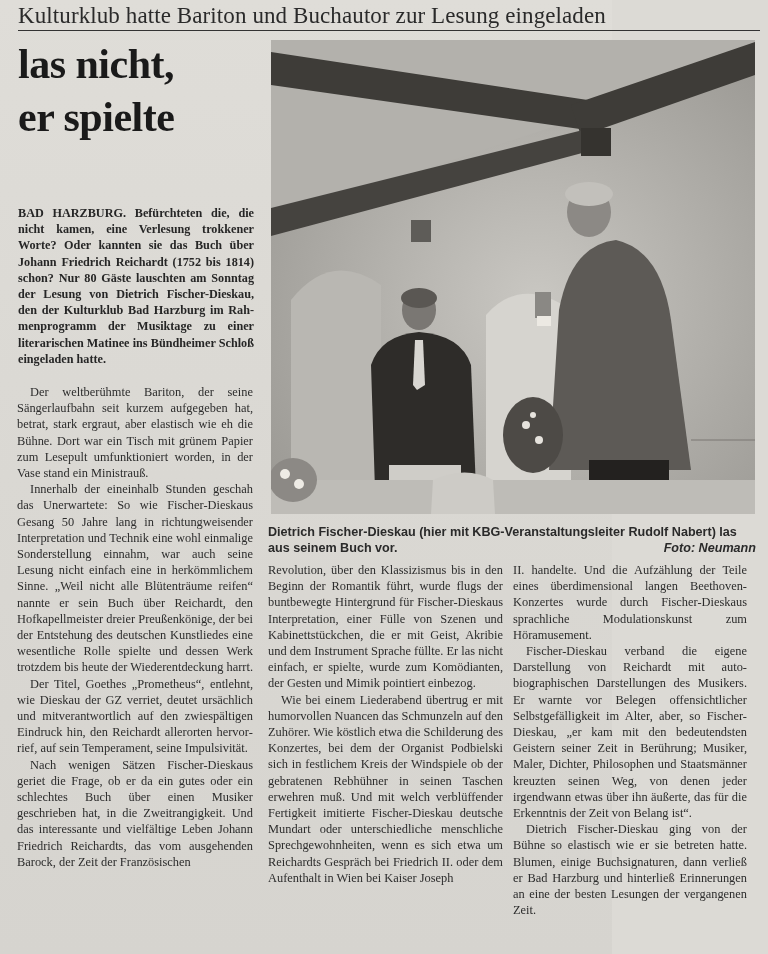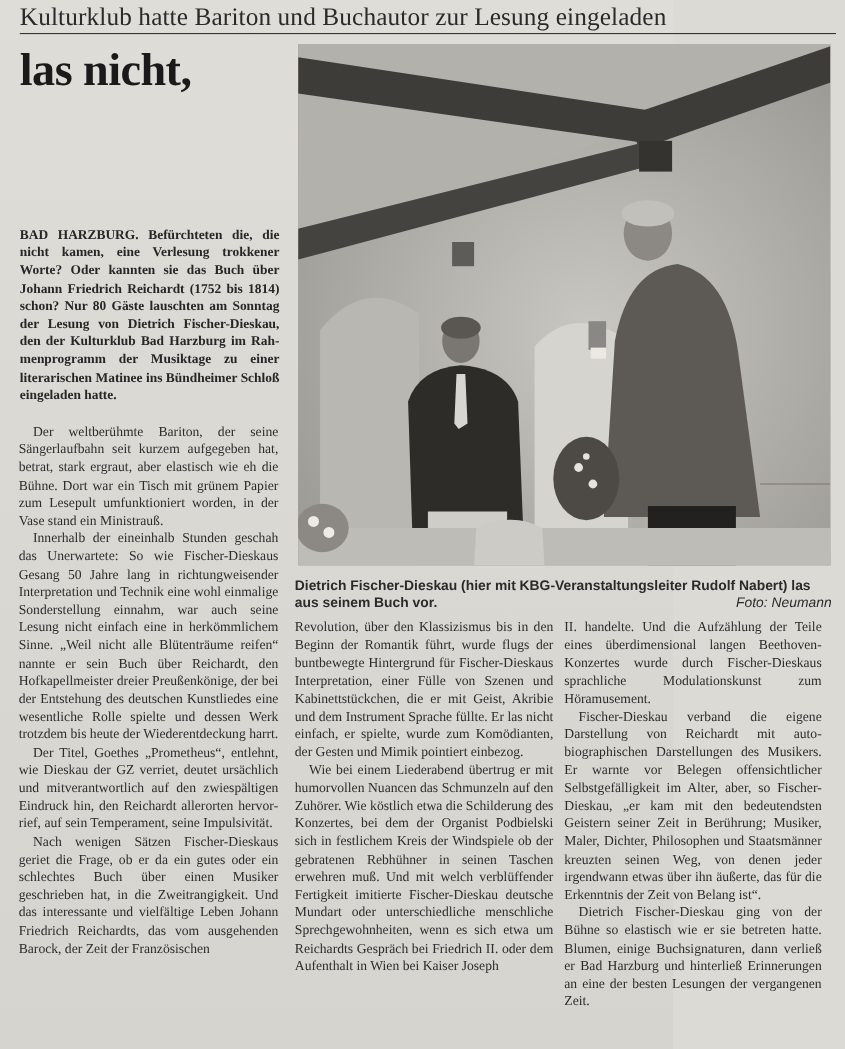--- a/index.html
+++ b/index.html
@@ -51,32 +51,33 @@
   .col3 { left: 513px; top: 562px; width: 234px; }
   .photo {
     position: absolute; left: 271px; top: 40px; width: 484px; height: 474px;
     background: #a9a7a2; overflow: hidden;
   }
   .caption {
     position: absolute; left: 268px; top: 515px; width: 488px;
     font-family: "Liberation Sans", sans-serif; font-weight: bold;
     font-size: 12.6px; line-height: 15.5px; color: #2a2a2a; margin-top: 10px;
   }
-  .caption .credit { float: right; font-weight: normal; font-style: italic; }
+  .caption .credit { float: right; font-weight: bold; font-style: italic; }
 </style>
 </head>
 <body>
 
 <div class="page">
 
   <div class="kicker">Kulturklub hatte Bariton und Buchautor zur Lesung eingeladen</div>
   <div class="kicker-rule"></div>
 
   <div class="headline">
     <div>las nicht,</div>
+    <div>er spielte</div>
   </div>
 
   <div class="col lead">
     <p class="noindent">BAD HARZBURG. Befürchteten die, die nicht kamen, eine Verlesung trok­kener Worte? Oder kannten sie das Buch über Johann Friedrich Reichardt (1752 bis 1814) schon? Nur 80 Gäste lauschten am Sonntag der Lesung von Dietrich Fischer-Dieskau, den der Kulturklub Bad Harzburg im Rah­menprogramm der Musiktage zu einer literarischen Matinee ins Bündheimer Schloß eingeladen hatte.</p>
   </div>
 
   <div class="photo">
     <svg width="484" height="474" viewBox="0 0 484 474">
       <defs>
         <radialGradient id="wallg" cx="55%" cy="55%" r="70%">

